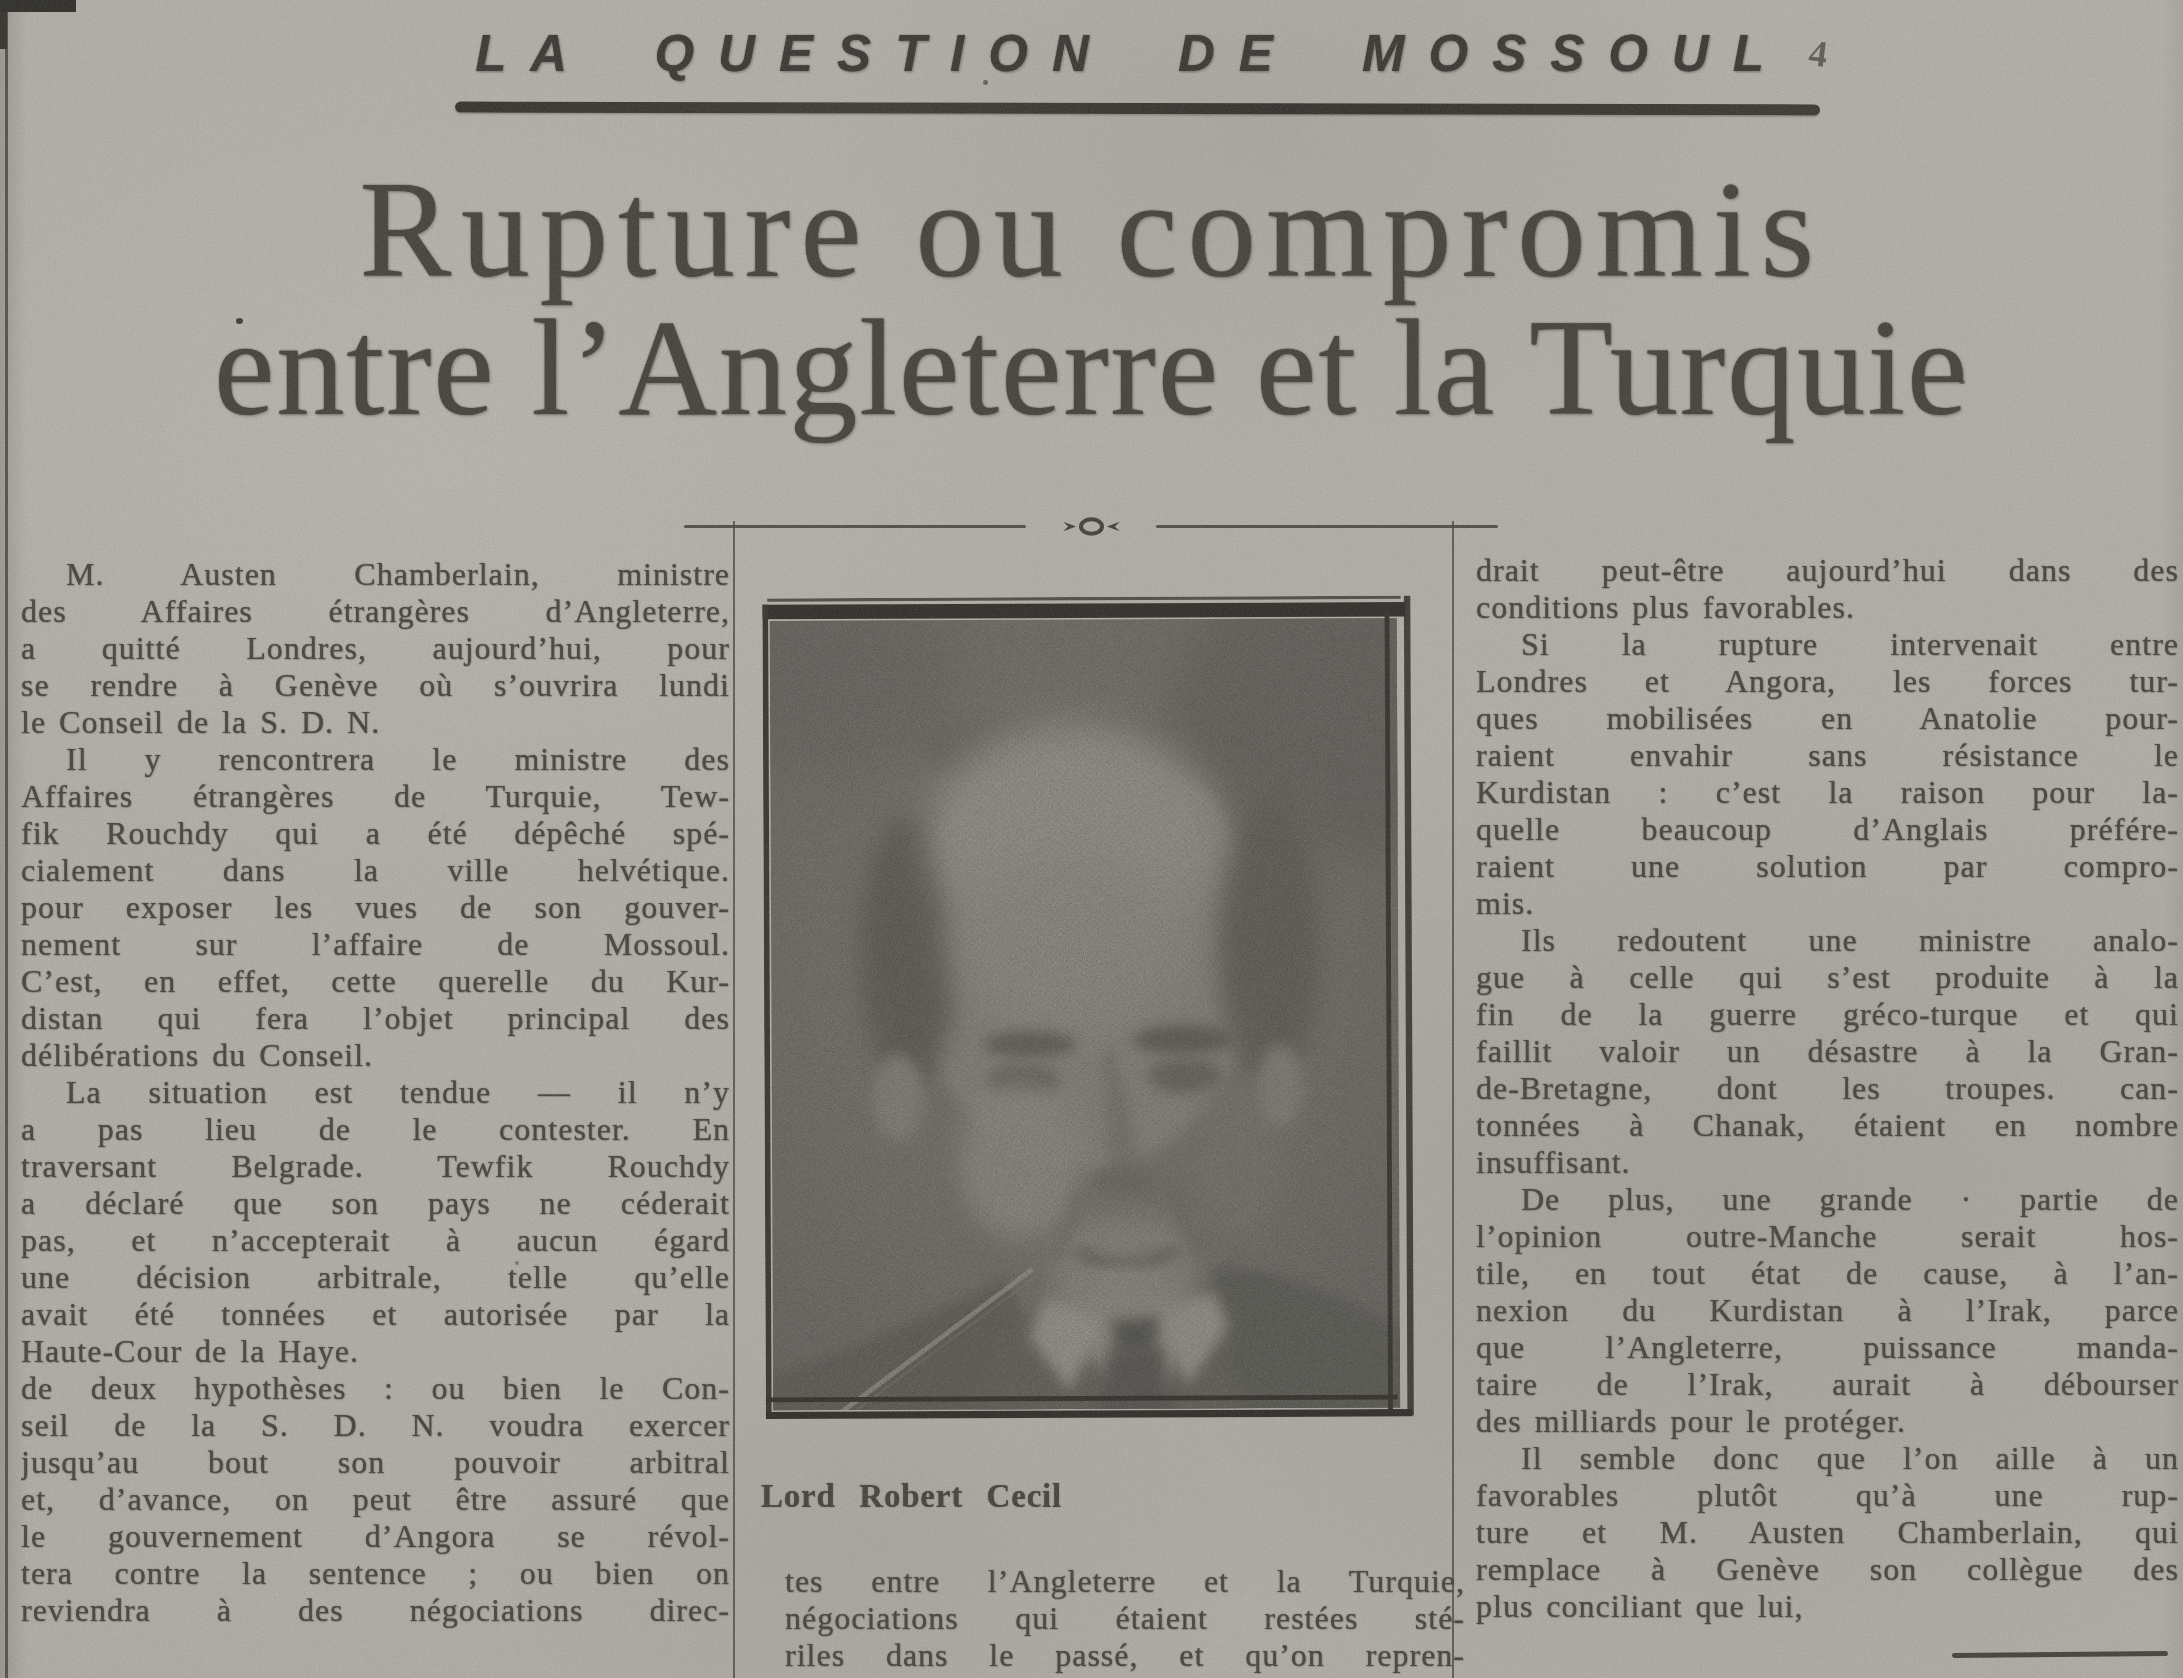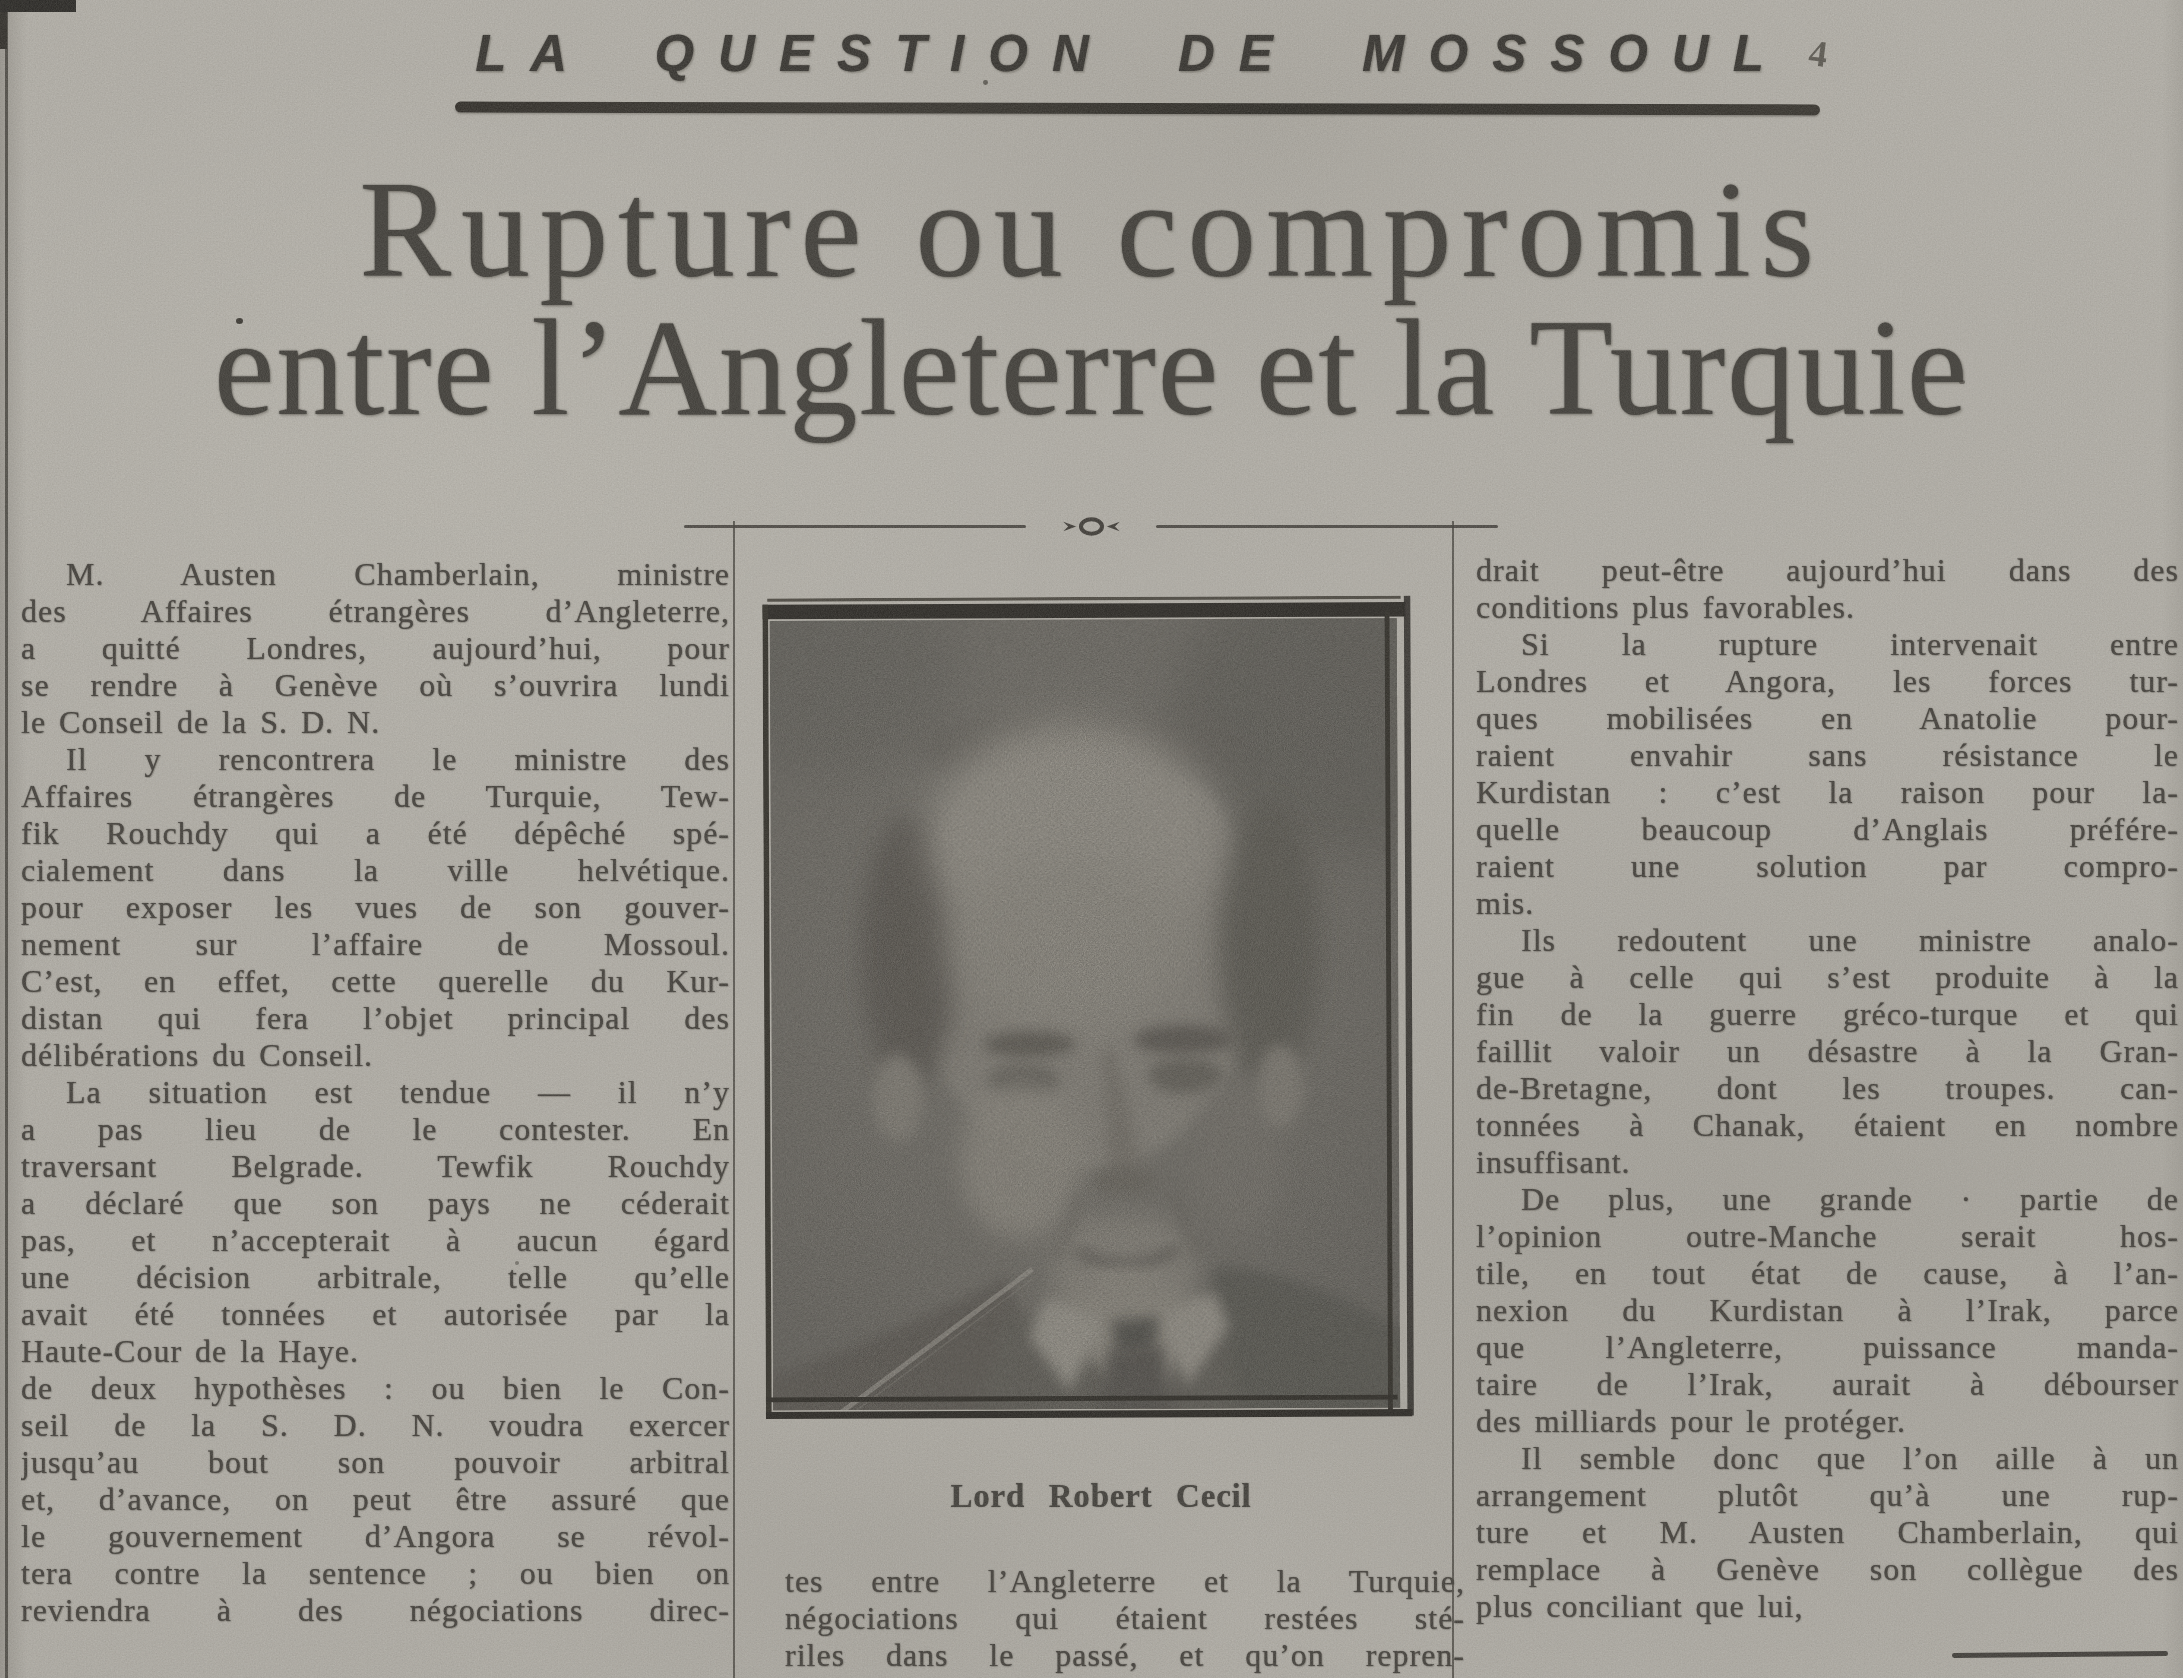--- a/index.html
+++ b/index.html
@@ -55,21 +55,21 @@
     text-shadow:0 0 1.3px rgba(44,41,36,.9), 0.8px 0.8px 0.8px rgba(60,56,48,.25);
     text-align:justify;text-align-last:justify;overflow:hidden;
   }
   .col .ln.end{text-align-last:left;}
   .col .ln.ind{text-indent:45px;}
   .col-left{left:21px;top:556px;width:709px;}
   .col-right{left:1476px;top:552px;width:703px;}
   .col-center{left:761px;top:1563px;width:680px;margin-left:24px;}
 
   .photo-fig{position:absolute;left:764px;top:597px;width:658px;height:844px;transform:rotate(-.25deg);}
-  .caption{position:absolute;left:761px;top:1478px;width:680px;text-align:center;
+  .caption{position:absolute;left:761px;top:1478px;width:680px;text-align:left;
     font-size:33px;font-weight:700;color:#2c2a26;letter-spacing:0.8px;word-spacing:14.5px;
     text-shadow:0 0 1.3px rgba(44,41,36,.85);}
 
   .end-rule{position:absolute;left:1952px;top:1652px;width:216px;height:4.8px;background:#1c1a16;
     border-radius:2.4px;transform:rotate(-.5deg);opacity:.9;}
 
   .speck{position:absolute;background:#26231e;border-radius:50%;}
   .speck.s1{left:236px;top:318px;width:7.2px;height:6.4px;}
   .speck.s2{left:983px;top:80px;width:4.8px;height:4.8px;opacity:.7;}
   .speck.s3{left:1959px;top:380px;width:5.6px;height:4px;opacity:.6;}
@@ -249,21 +249,21 @@
       <div class="ln jst">tonnées à Chanak, étaient en nombre</div>
       <div class="ln end">insuffisant.</div>
       <div class="ln ind jst">De plus, une grande · partie de</div>
       <div class="ln jst">l’opinion outre-Manche serait hos-</div>
       <div class="ln jst">tile, en tout état de cause, à l’an-</div>
       <div class="ln jst">nexion du Kurdistan à l’Irak, parce</div>
       <div class="ln jst">que l’Angleterre, puissance manda-</div>
       <div class="ln jst">taire de l’Irak, aurait à débourser</div>
       <div class="ln end">des milliards pour le protéger.</div>
       <div class="ln ind jst">Il semble donc que l’on aille à un</div>
-      <div class="ln jst">arrangement plutôt qu’à une rup-</div>
+      <div class="ln jst">favorables plutôt qu’à une rup-</div>
       <div class="ln jst">ture et M. Austen Chamberlain, qui</div>
       <div class="ln jst">remplace à Genève son collègue des</div>
       <div class="ln end">plus conciliant que lui,</div>
     </div>
 
   <div class="end-rule"></div>
 
   <div class="speck s1"></div>
   <div class="speck s2"></div>
   <div class="speck s3"></div>

